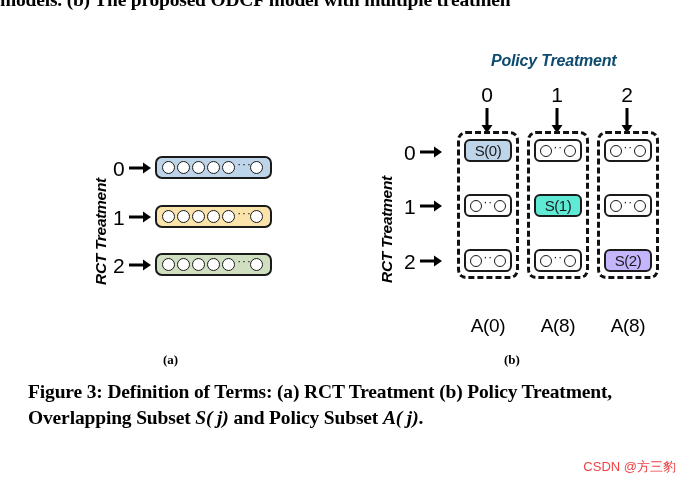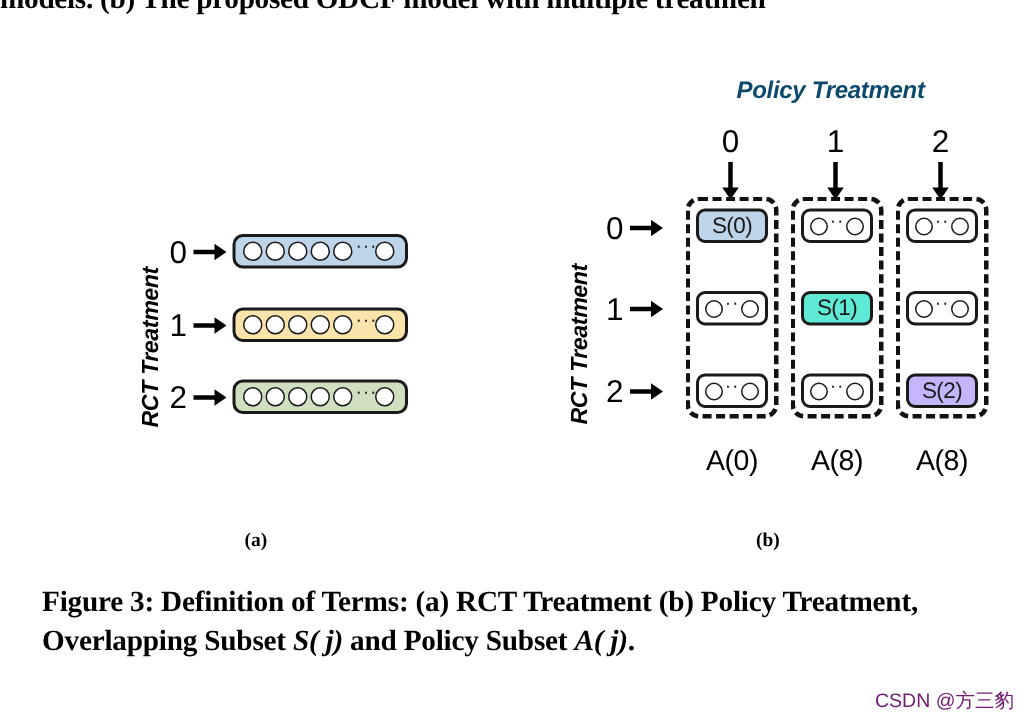--- a/index.html
+++ b/index.html
@@ -169,54 +169,55 @@
 
   .alabel {
     position: absolute;
     font-family: "Liberation Sans", sans-serif;
     font-size: 19px;
     line-height: 1;
     text-align: center;
     width: 62px;
     letter-spacing: -0.3px;
     color: #000;
+    margin-top: 18px;
   }
 
   
   .sublabel {
     position: absolute;
     font-family: "Liberation Serif", serif;
     font-weight: bold;
     font-size: 13px;
     color: #000;
   }
 
   
   .caption {
     position: absolute;
     left: 28px;
-    top: 389px;
+    top: 379px;
     width: 640px;
     font-family: "Liberation Serif", serif;
     font-weight: bold;
     font-size: 19.5px;
     line-height: 26px;
     letter-spacing: -0.15px;
     color: #000;
   }
   .caption .it { font-style: italic; font-weight: bold; }
 
   
   .watermark {
     position: absolute;
     right: 12px;
     bottom: 6px;
     font-family: "Liberation Sans", sans-serif;
     font-size: 13px;
-    color: #701a75;
+    color: #ef4444;
     white-space: nowrap;
   }
 </style>
 </head>
 <body>
 
 <div class="top-cut">models. (b) The proposed ODCF model with multiple treatmen</div>
 
 <div id="panel-a">
 

